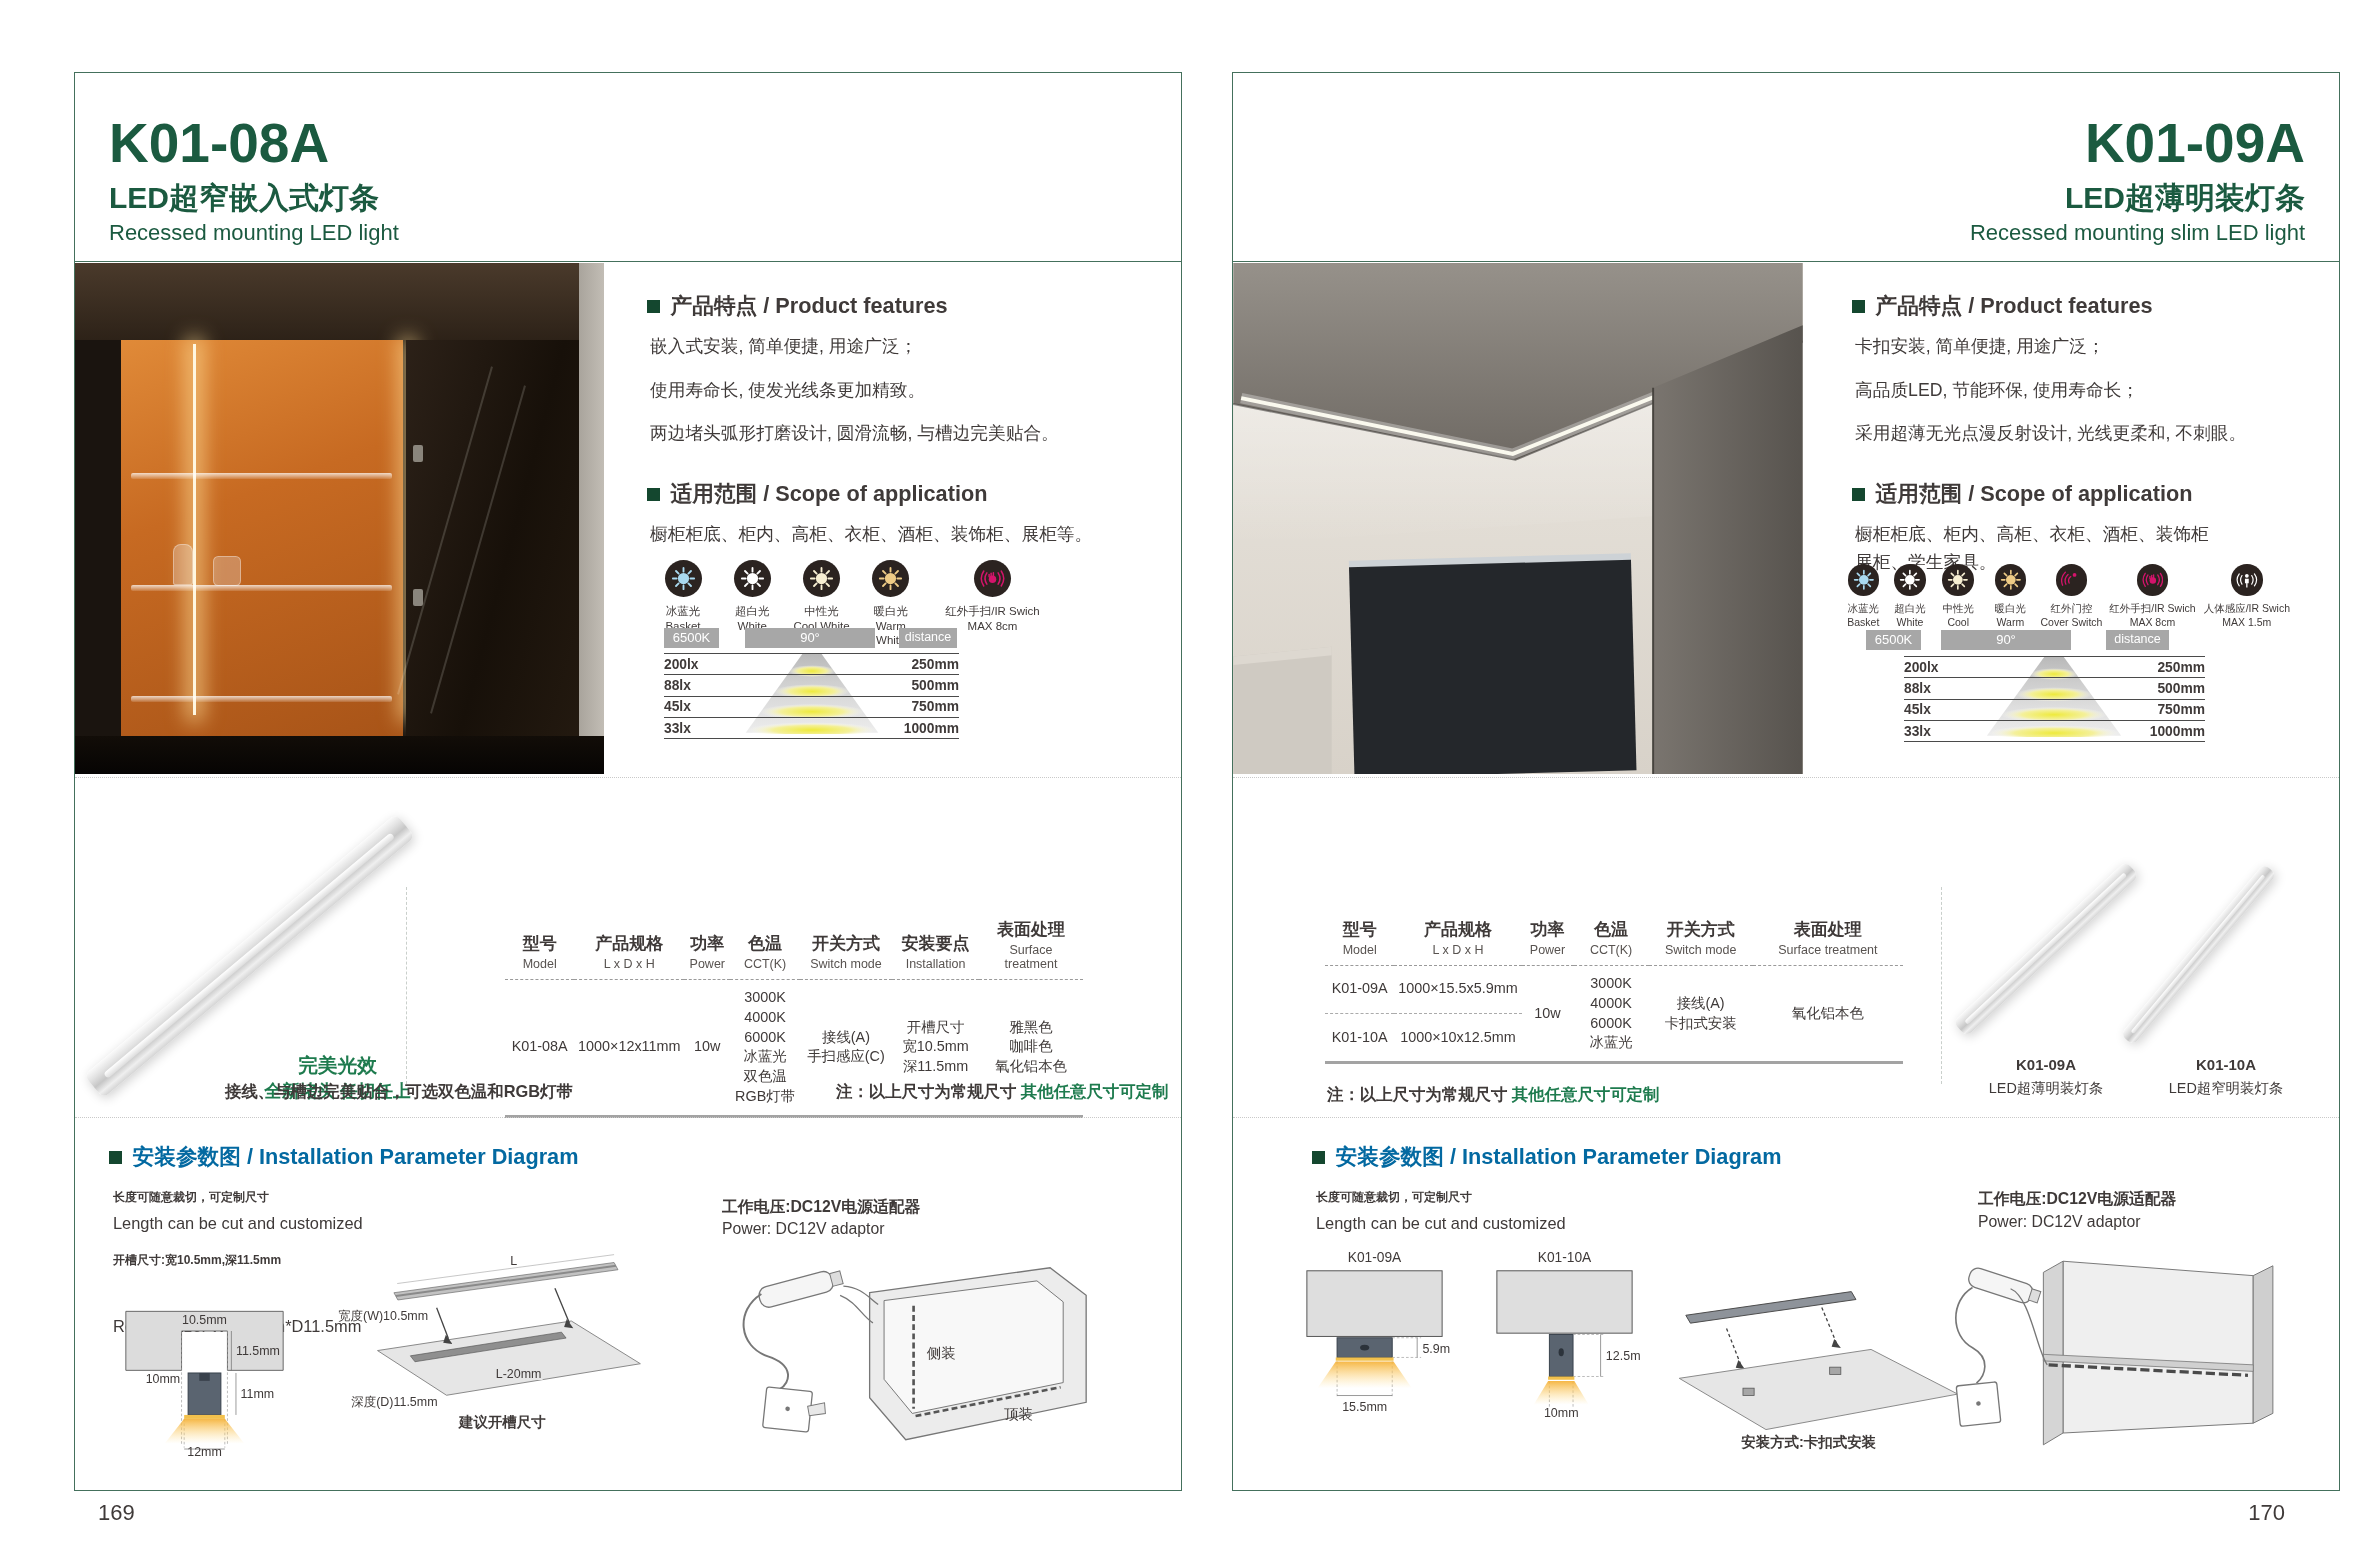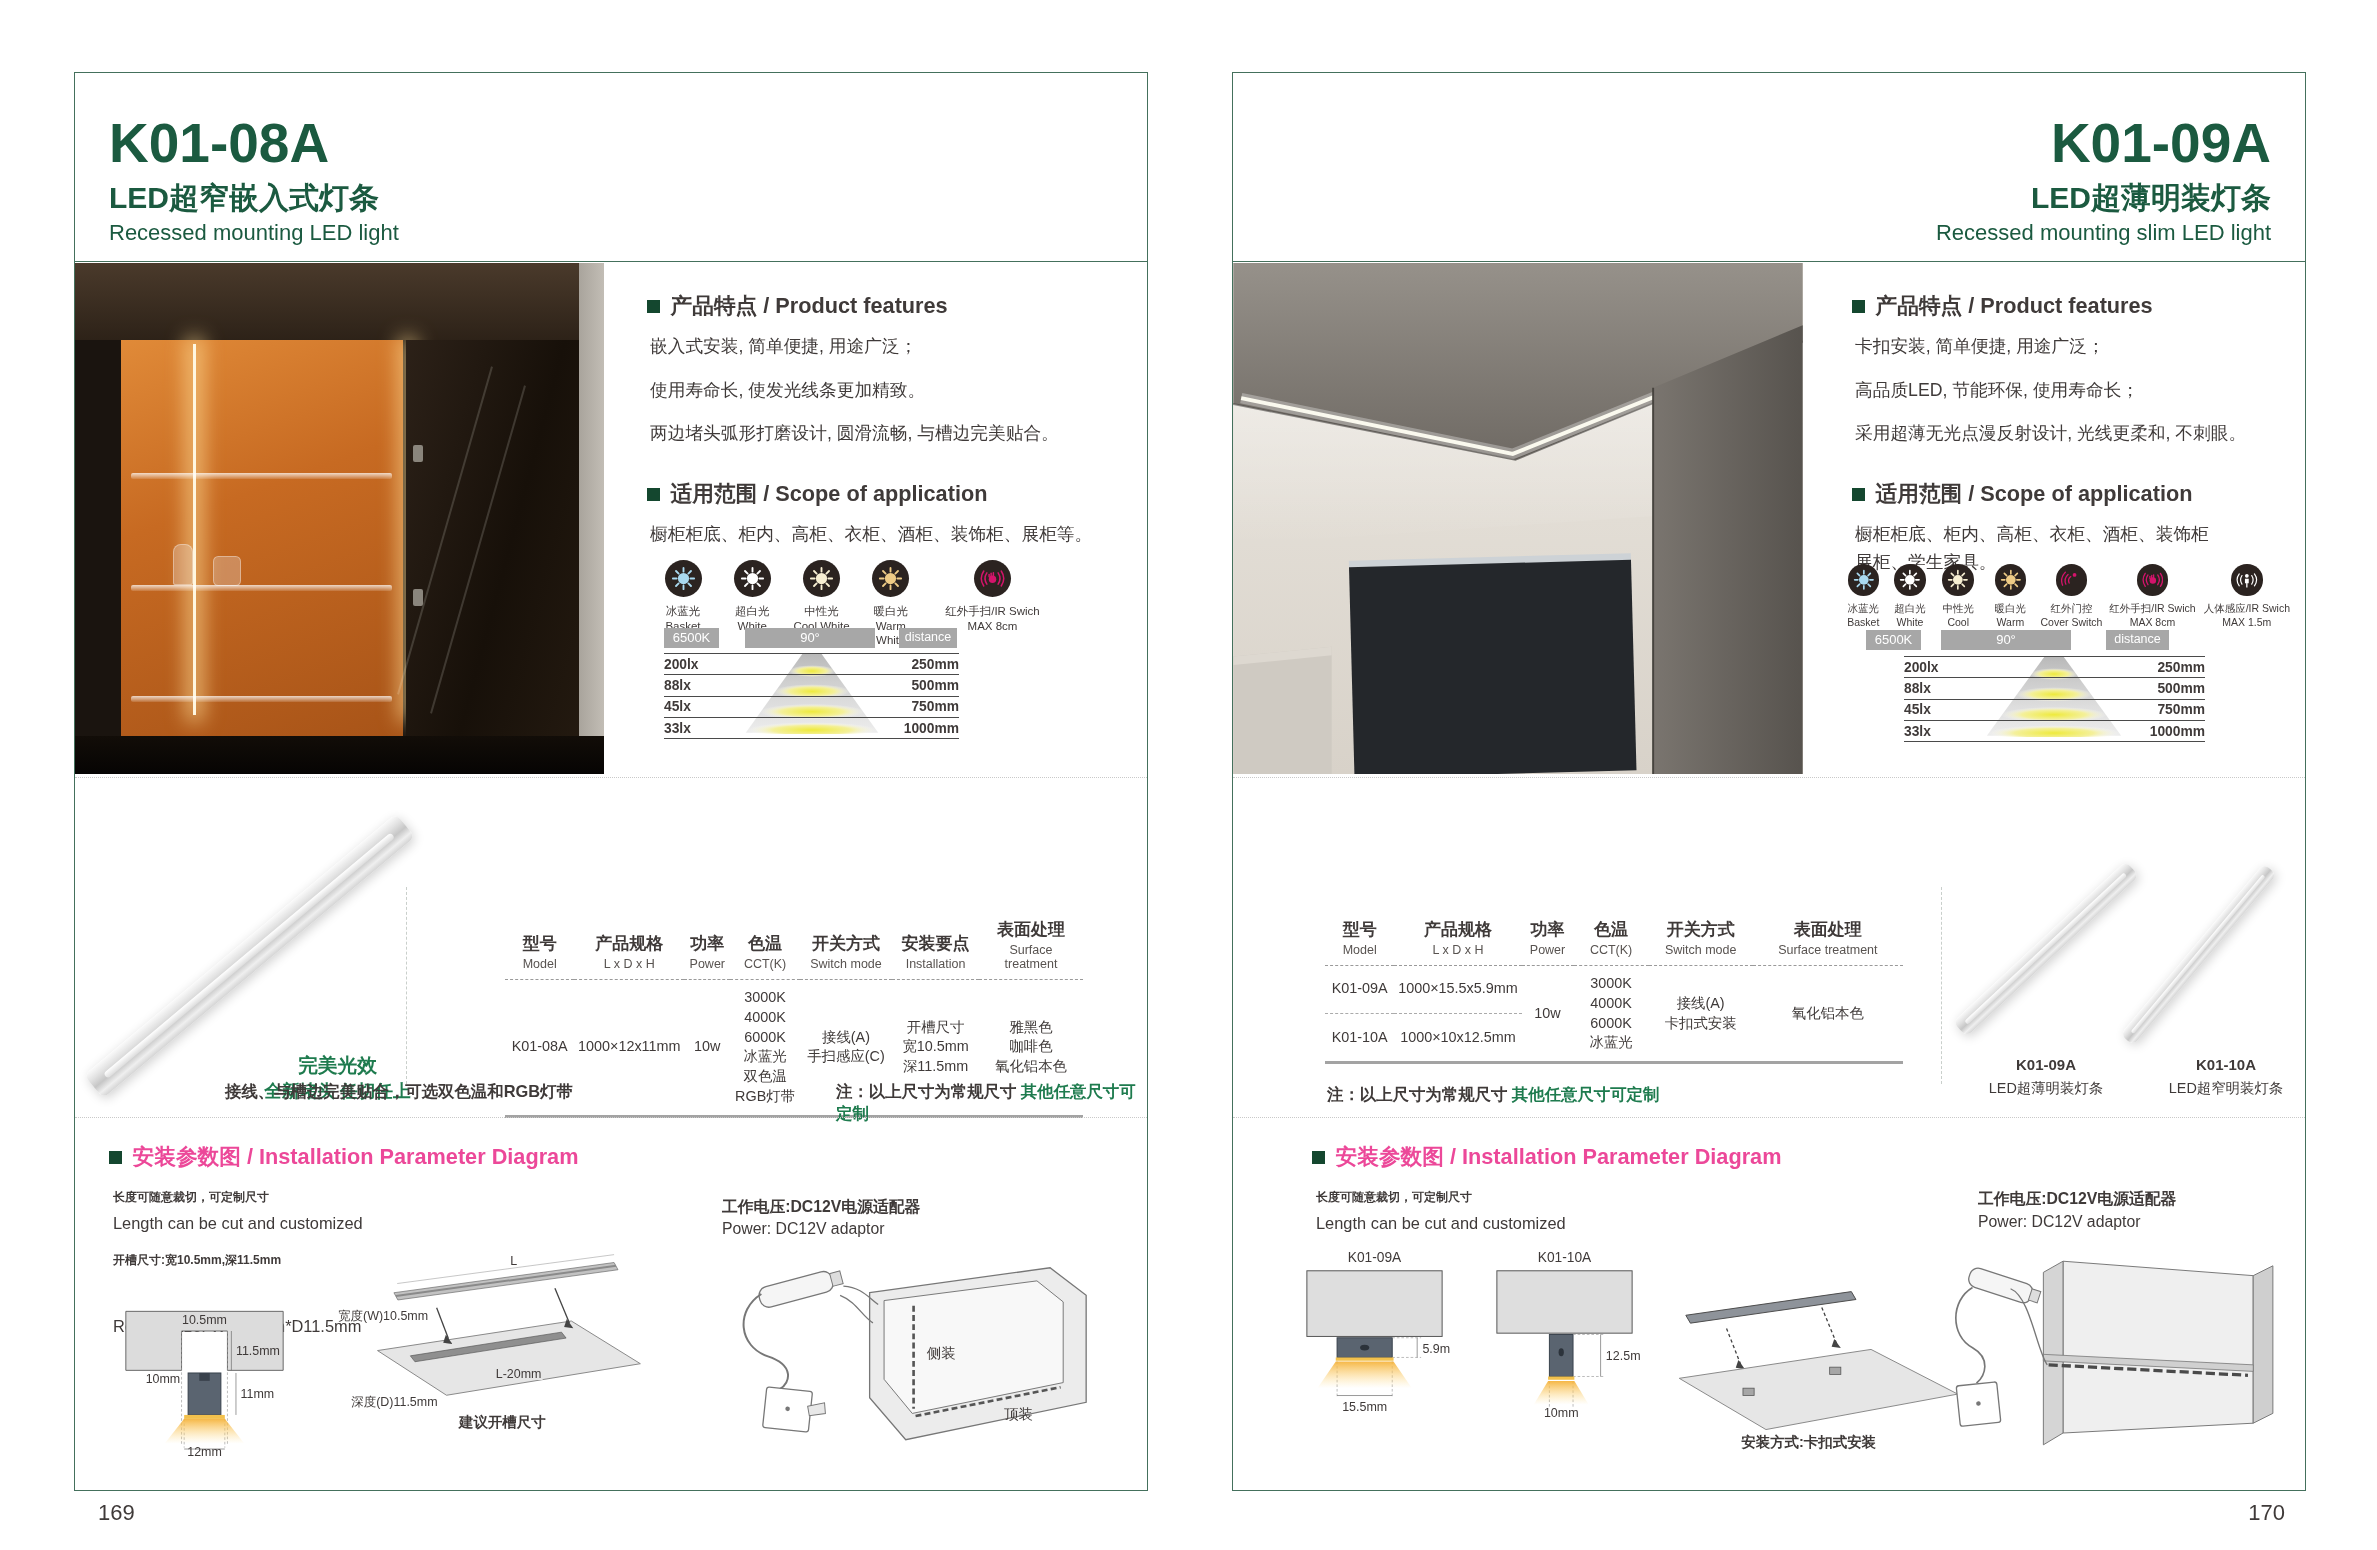--- a/index.html
+++ b/index.html
@@ -1,19 +1,19 @@
 <!DOCTYPE html>
 <html style="font-size:10.5px"><head>
 <meta charset="utf-8">
 <style>
   html,body{margin:0;padding:0;background:#ffffff;}
   body{font-family:"Liberation Sans","DejaVu Sans",sans-serif;color:#3f3a39;}
   .sheet{position:relative;width:2377px;height:1550px;background:#fff;overflow:hidden;}
   .abs{position:absolute;}
-  .page{position:absolute;top:72px;width:1072px;height:1417px;border:1.3px solid #44705c;background:#fff;overflow:hidden;}
+  .page{position:absolute;top:72px;width:1072px;height:1417px;border:1.3px solid #44705c;background:#fff;overflow:hidden;padding-left:34px;}
   .page-l{left:74px;}
   .page-r{left:1232px;}
   
   .model-title{font-size:55px;font-weight:bold;color:#1b5a40;line-height:1;}
   .title-cn{font-size:30px;font-weight:bold;color:#1b5a40;line-height:1;}
   .title-en{font-size:22px;color:#1b5a40;line-height:1;}
   .hdr-rule{position:absolute;left:0;right:0;top:188px;height:1.3px;background:#44705c;}
   .t-right{text-align:right;}
   
   .sec-head{font-size:21.7px;font-weight:bold;color:#3f3a39;}
@@ -53,21 +53,21 @@
   .spec th{padding:0 2.6px 7.9px 2.6px;border-bottom:1.3px dashed #9a9a9a;vertical-align:bottom;}
   .h-cn{font-size:17px;font-weight:bold;color:#3f3a39;}
   .h-en{font-size:12.5px;font-weight:normal;color:#585350;margin-top:2px;}
   .spec td{font-size:14.4px;color:#3f3a39;line-height:1.38;white-space:pre-line;vertical-align:middle;padding:7.9px 2.6px;}
   .thick-b{border-bottom:3.3px solid #a3a3a3;}
   .dash-b{border-bottom:1.3px dashed #ababab;}
   
   .note{font-size:16.4px;font-weight:bold;color:#3f3a39;}
   .note .grn{color:#1e7b4e;}
   
-  .inst-head{font-size:21.7px;font-weight:bold;color:#ec4899;}
+  .inst-head{font-size:21.7px;font-weight:bold;color:#0369a1;}
   .inst-head::before{content:"";display:inline-block;width:13px;height:13px;background:#14472f;margin-right:10.5px;}
   .inst-cn{font-size:12px;font-weight:bold;color:#3f3a39;}
   .inst-en{font-size:16.4px;color:#3f3a39;}
   svg text{fill:#3f3a39;font-family:"Liberation Sans","DejaVu Sans",sans-serif;}
   
   .photo{overflow:hidden;}
   .photo-l{background:#1a140f;}
   .pl-wood{position:absolute;left:0;top:0;right:0;height:77px;background:linear-gradient(180deg,#4a3a2b,#2d2218);}
   .pl-orange{position:absolute;left:46px;top:77px;width:282px;bottom:38px;background:linear-gradient(160deg,#e08a38,#c76a22 40%,#a85418);}
   .pl-led{position:absolute;top:81px;width:3.3px;height:371px;background:#fff7e0;box-shadow:0 0 19.7px 6.6px rgba(255,220,150,.75);}

